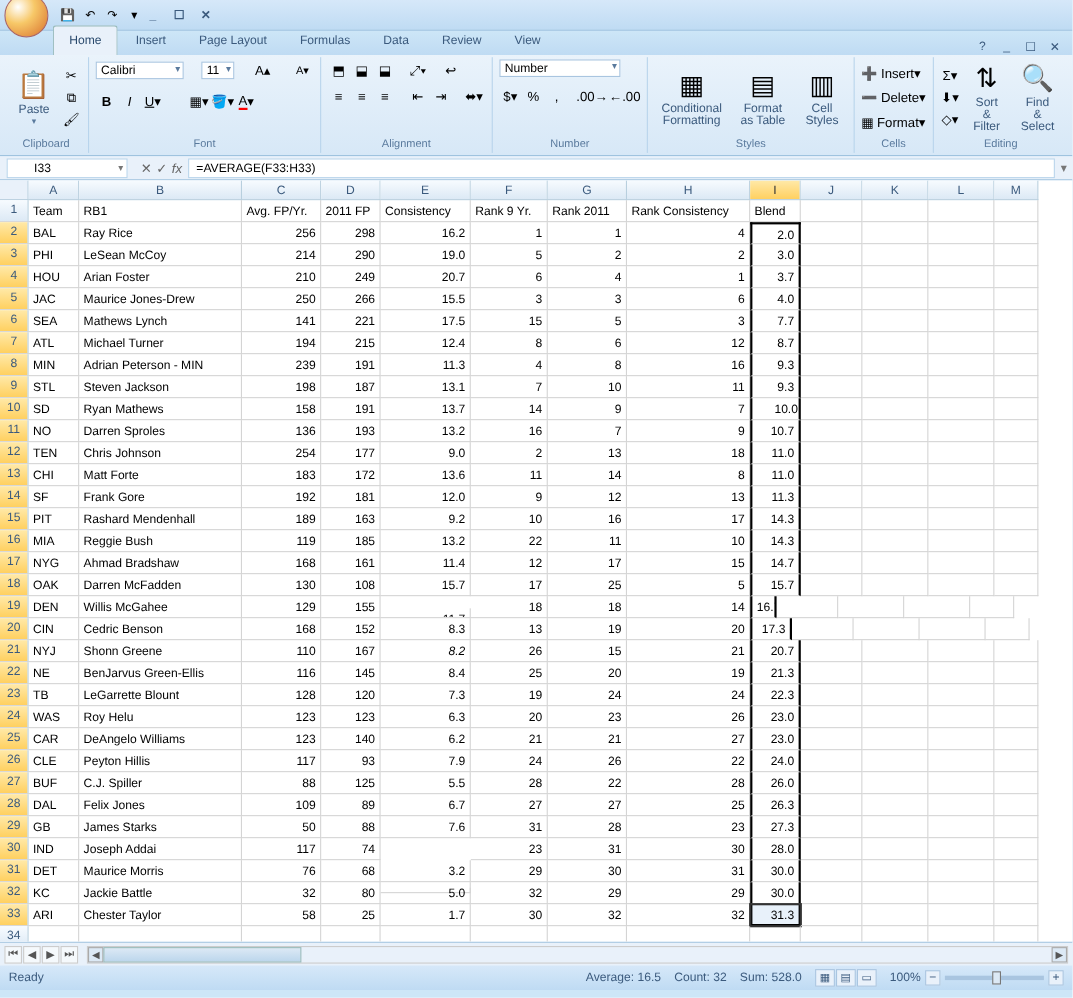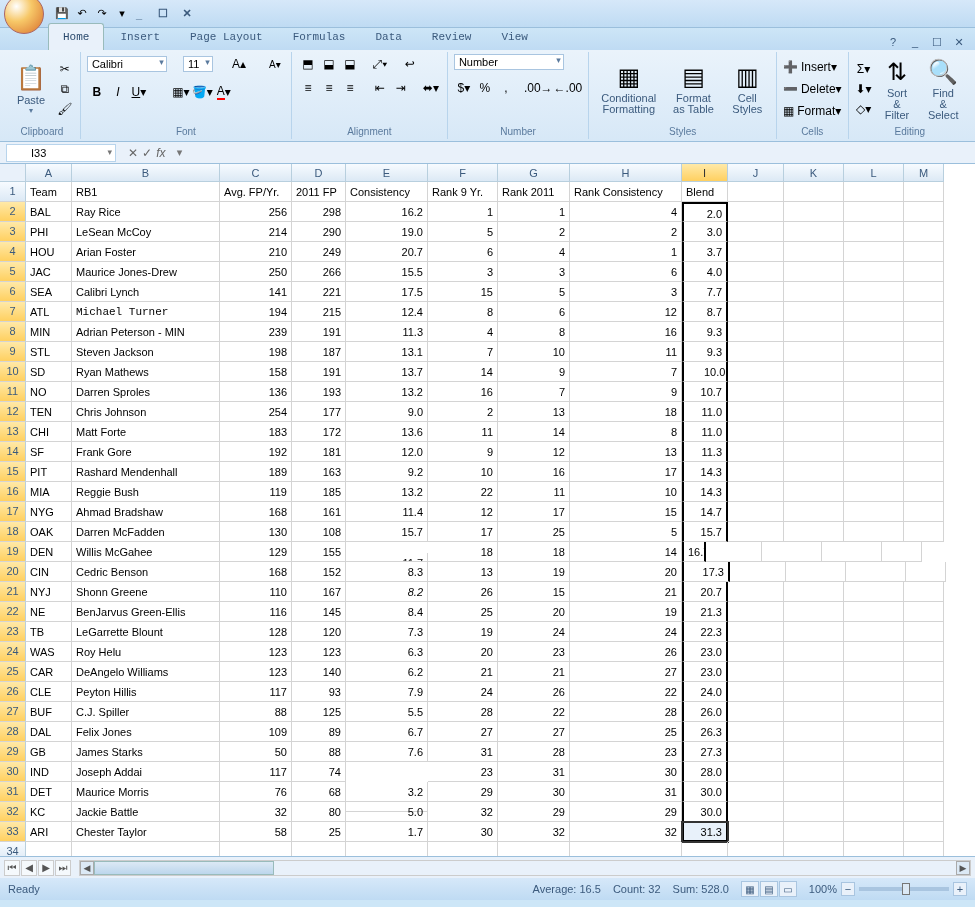--- a/index.html
+++ b/index.html
@@ -9,21 +9,21 @@
 .titlebar { height: 28px; background: linear-gradient(#d6e8f9, #bfdbf3); display: flex; align-items: center; border-bottom: 1px solid #9bbfdc; }
 .office-btn { width: 40px; height: 40px; margin: 2px 4px; border-radius: 50%; background: radial-gradient(circle at 30% 30%, #fff, #f7c868 40%, #d86f2c); border: 1px solid #a66; position: relative; z-index: 10; }
 .qat { display: flex; gap: 4px; margin-left: 6px; }
 .qat .icon { width: 16px; height: 16px; display: flex; align-items: center; justify-content: center; }
 .title-text { flex: 1; text-align: center; color: #3b5a7d; font-size: 12px; }
 .win-controls { display: flex; gap: 6px; margin-right: 8px; }
 .win-controls span { width: 18px; height: 16px; display: flex; align-items: center; justify-content: center; color: #3b5a7d; font-weight: bold; cursor: pointer; }
 
 
 .ribbon-tabs { height: 22px; display: flex; align-items: flex-end; padding-left: 48px; background: linear-gradient(#cde6f7, #bfdbf3); gap: 2px; }
-.ribbon-tab { padding: 7px 14px; color: #3b5a7d; font-size: 11px; cursor: pointer; border-radius: 3px 3px 0 0; font-family: Liberation Mono, monospace; }
+.ribbon-tab { padding: 7px 14px; color: #3b5a7d; font-size: 11px; cursor: pointer; border-radius: 3px 3px 0 0; }
 .ribbon-tab.active { background: #e9f1fa; border: 1px solid #9bb; border-bottom: none; color: #2a4a6d; }
 .ribbon-tabs .help-area { margin-left: auto; display: flex; gap: 6px; margin-right: 8px; align-items: center; }
 .help-area span { width: 16px; height: 16px; display: flex; align-items: center; justify-content: center; color: #3b5a7d; cursor: pointer; }
 
 
 .ribbon { height: 92px; background: linear-gradient(#eaf3fb, #d7e8f7); border-bottom: 1px solid #9bbfdc; display: flex; padding: 2px 4px; }
 .ribbon-group { border-right: 1px solid #b8d4ec; padding: 2px 6px; display: flex; flex-direction: column; justify-content: space-between; }
 .ribbon-group-label { text-align: center; font-size: 10px; color: #5a7a9d; padding-top: 2px; position: relative; }
 .ribbon-content { display: flex; gap: 4px; flex: 1; }
 
@@ -261,20 +261,21 @@
   </div>
 </div>
 
 <div class="formula-row">
   <div class="name-box">I33</div>
   <div class="fx-icons">
     <span>✕</span>
     <span>✓</span>
     <span><i>fx</i></span>
   </div>
+  <div class="formula-input">=AVERAGE(F33:H33)</div>
   <div class="formula-expand">▾</div>
 </div>
 
 <div class="grid-wrap">
   <div class="select-all"></div>
   <div class="col-headers">
       <div class="col-h" style="width: 46px;">A</div>
       <div class="col-h" style="width: 148px;">B</div>
       <div class="col-h" style="width: 72px;">C</div>
       <div class="col-h" style="width: 54px;">D</div>
@@ -395,36 +396,36 @@
         <div class="cell num" style="width: 72px;">3</div>
         <div class="cell num" style="width: 112px;">6</div>
         <div class="cell num blend-col" style="width: 46px;">4.0</div>
         <div class="cell" style="width: 56px;"></div>
         <div class="cell" style="width: 60px;"></div>
         <div class="cell" style="width: 60px;"></div>
         <div class="cell" style="width: 40px;"></div>
       </div>
       <div class="row">
         <div class="cell" style="width: 46px;">SEA</div>
-        <div class="cell" style="width: 148px;">Calibri Lynch</div>
+        <div class="cell" style="width: 148px;">Mathews Lynch</div>
         <div class="cell num" style="width: 72px;">141</div>
         <div class="cell num" style="width: 54px;">221</div>
         <div class="cell num" style="width: 82px;">17.5</div>
         <div class="cell num" style="width: 70px;">15</div>
         <div class="cell num" style="width: 72px;">5</div>
         <div class="cell num" style="width: 112px;">3</div>
         <div class="cell num blend-col" style="width: 46px;">7.7</div>
         <div class="cell" style="width: 56px;"></div>
         <div class="cell" style="width: 60px;"></div>
         <div class="cell" style="width: 60px;"></div>
         <div class="cell" style="width: 40px;"></div>
       </div>
       <div class="row">
         <div class="cell" style="width: 46px;">ATL</div>
-        <div class="cell" style="width: 148px; font-family: Liberation Mono, monospace;">Michael Turner</div>
+        <div class="cell" style="width: 148px;">Michael Turner</div>
         <div class="cell num" style="width: 72px;">194</div>
         <div class="cell num" style="width: 54px;">215</div>
         <div class="cell num" style="width: 82px;">12.4</div>
         <div class="cell num" style="width: 70px;">8</div>
         <div class="cell num" style="width: 72px;">6</div>
         <div class="cell num" style="width: 112px;">12</div>
         <div class="cell num blend-col" style="width: 46px;">8.7</div>
         <div class="cell" style="width: 56px;"></div>
         <div class="cell" style="width: 60px;"></div>
         <div class="cell" style="width: 60px;"></div>
@@ -612,21 +613,21 @@
       </div>
       <div class="row">
         <div class="cell" style="width: 46px;">CIN</div>
         <div class="cell" style="width: 148px;">Cedric Benson</div>
         <div class="cell num" style="width: 72px;">168</div>
         <div class="cell num" style="width: 54px;">152</div>
         <div class="cell num" style="width: 82px;">8.3</div>
         <div class="cell num" style="width: 70px;">13</div>
         <div class="cell num" style="width: 72px;">19</div>
         <div class="cell num" style="width: 112px;">20</div>
-        <div class="cell num blend-col" style="width: 48px;">17.3</div>
+        <div class="cell num blend-col" style="width: 38px;">17.3</div>
         <div class="cell" style="width: 56px;"></div>
         <div class="cell" style="width: 60px;"></div>
         <div class="cell" style="width: 60px;"></div>
         <div class="cell" style="width: 40px;"></div>
       </div>
       <div class="row">
         <div class="cell" style="width: 46px;">NYJ</div>
         <div class="cell" style="width: 148px;">Shonn Greene</div>
         <div class="cell num" style="width: 72px;">110</div>
         <div class="cell num" style="width: 54px;">167</div>

